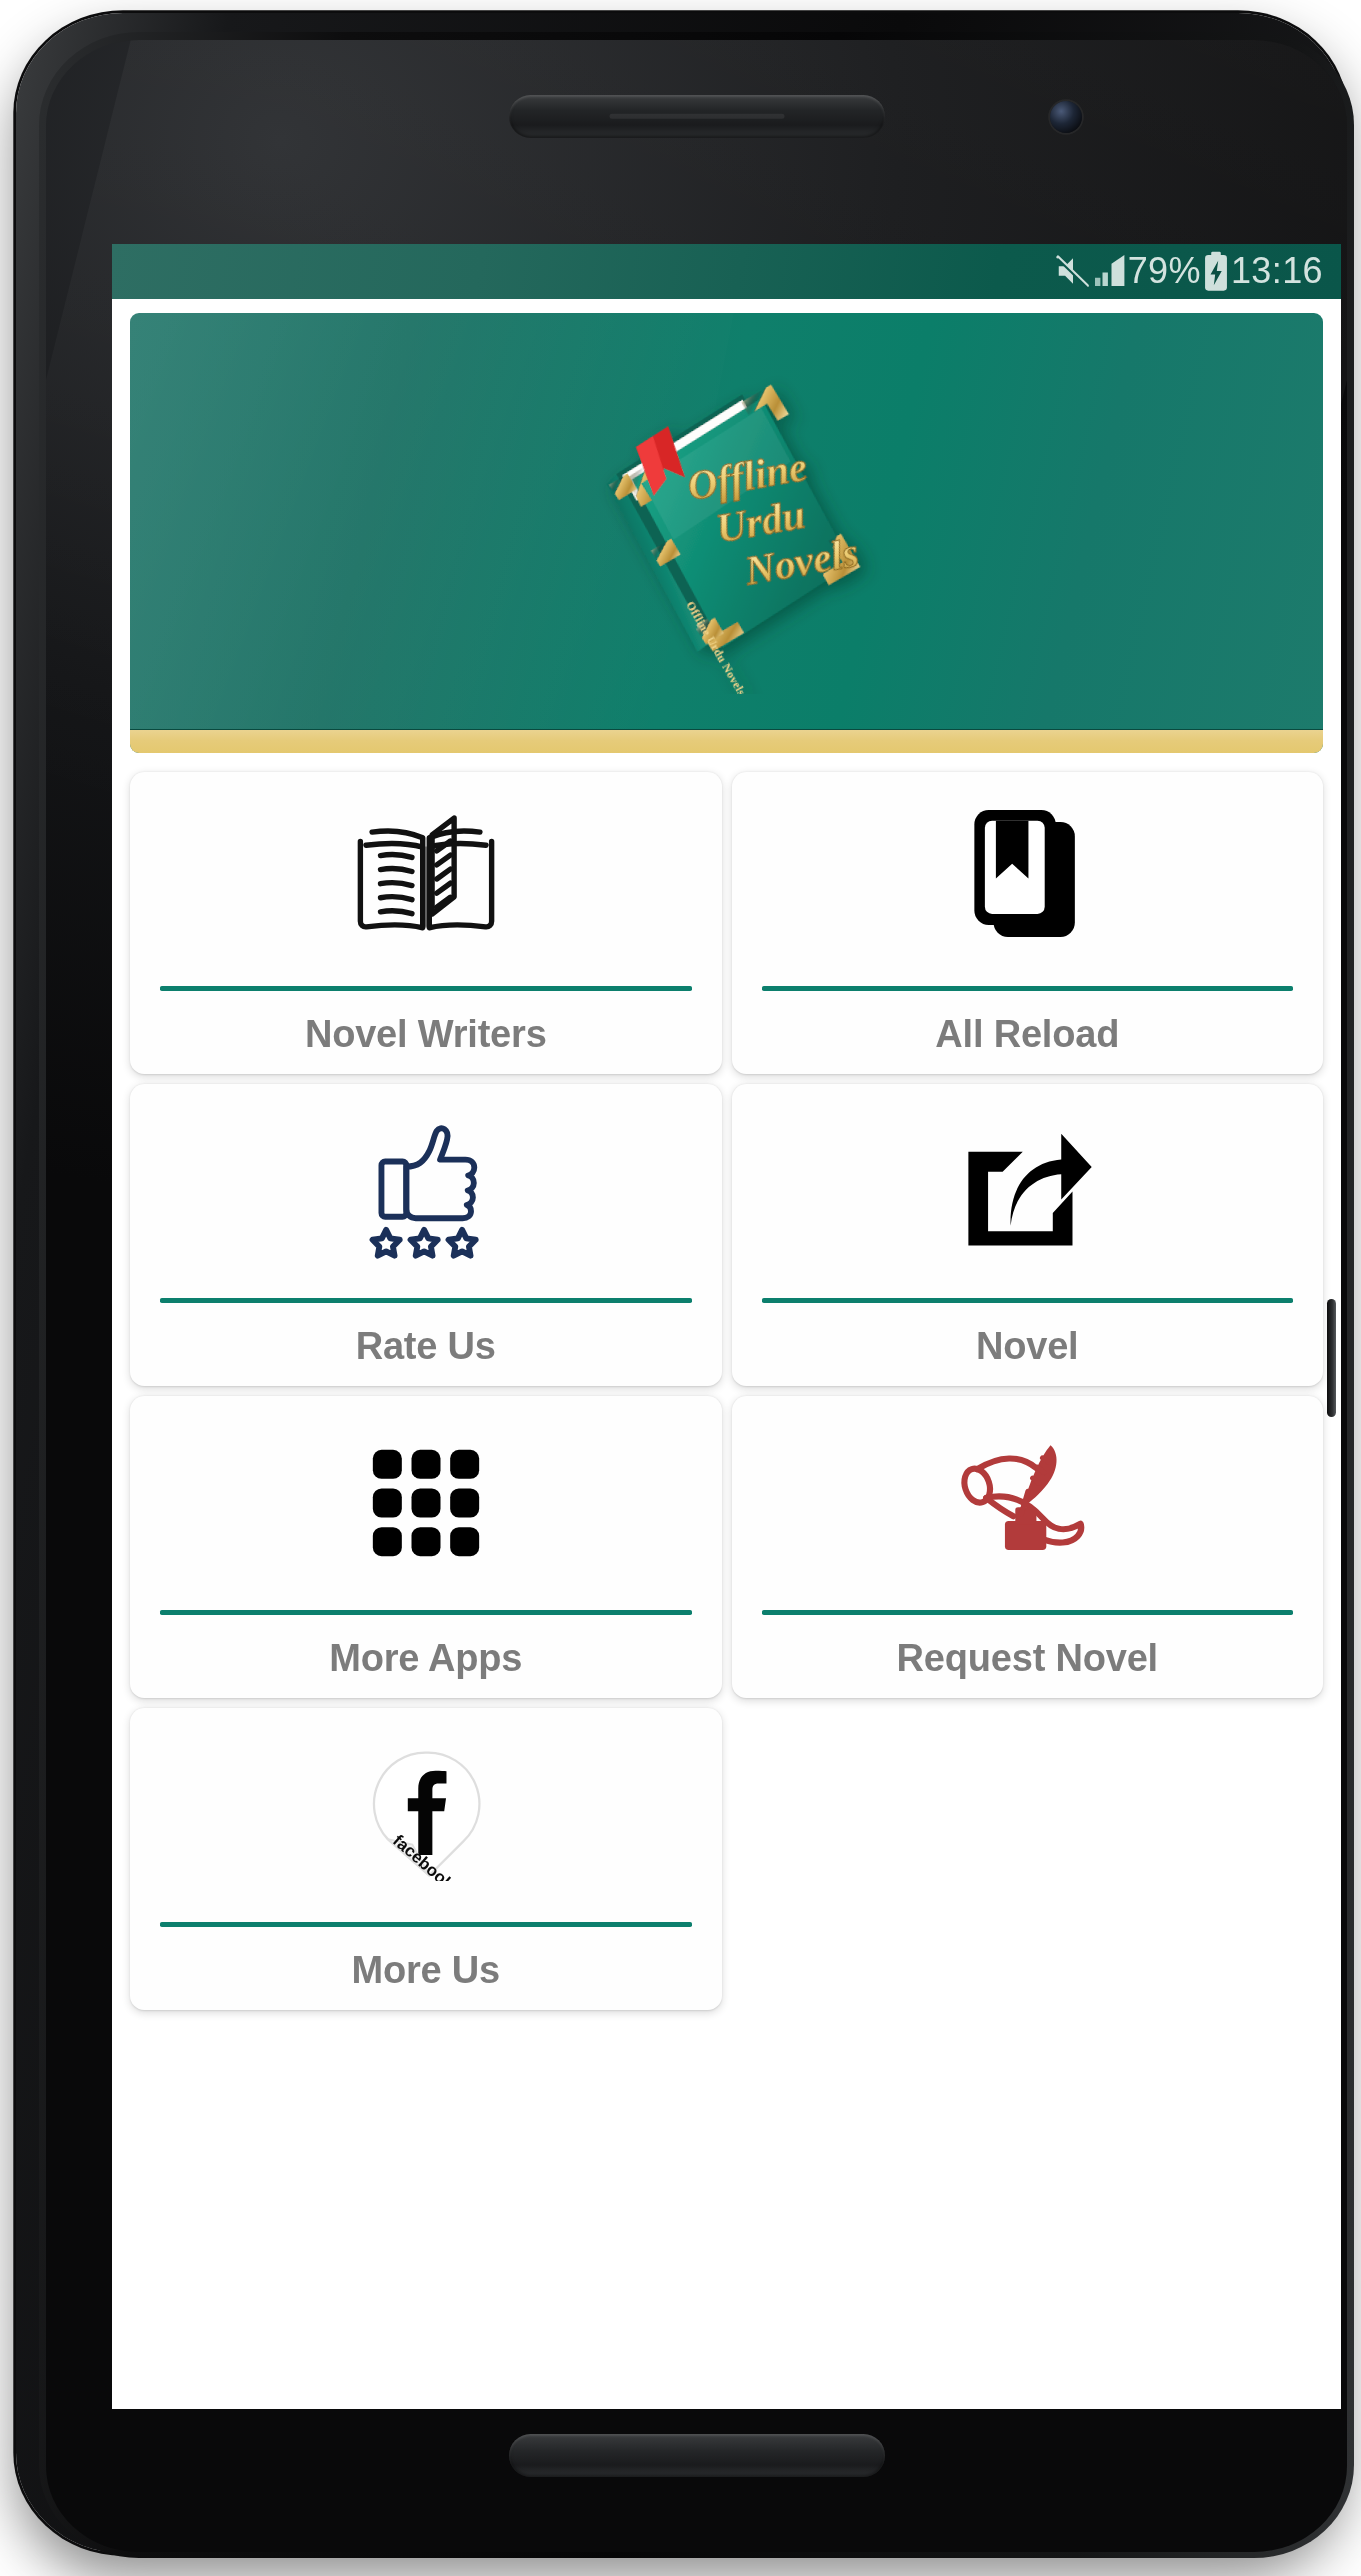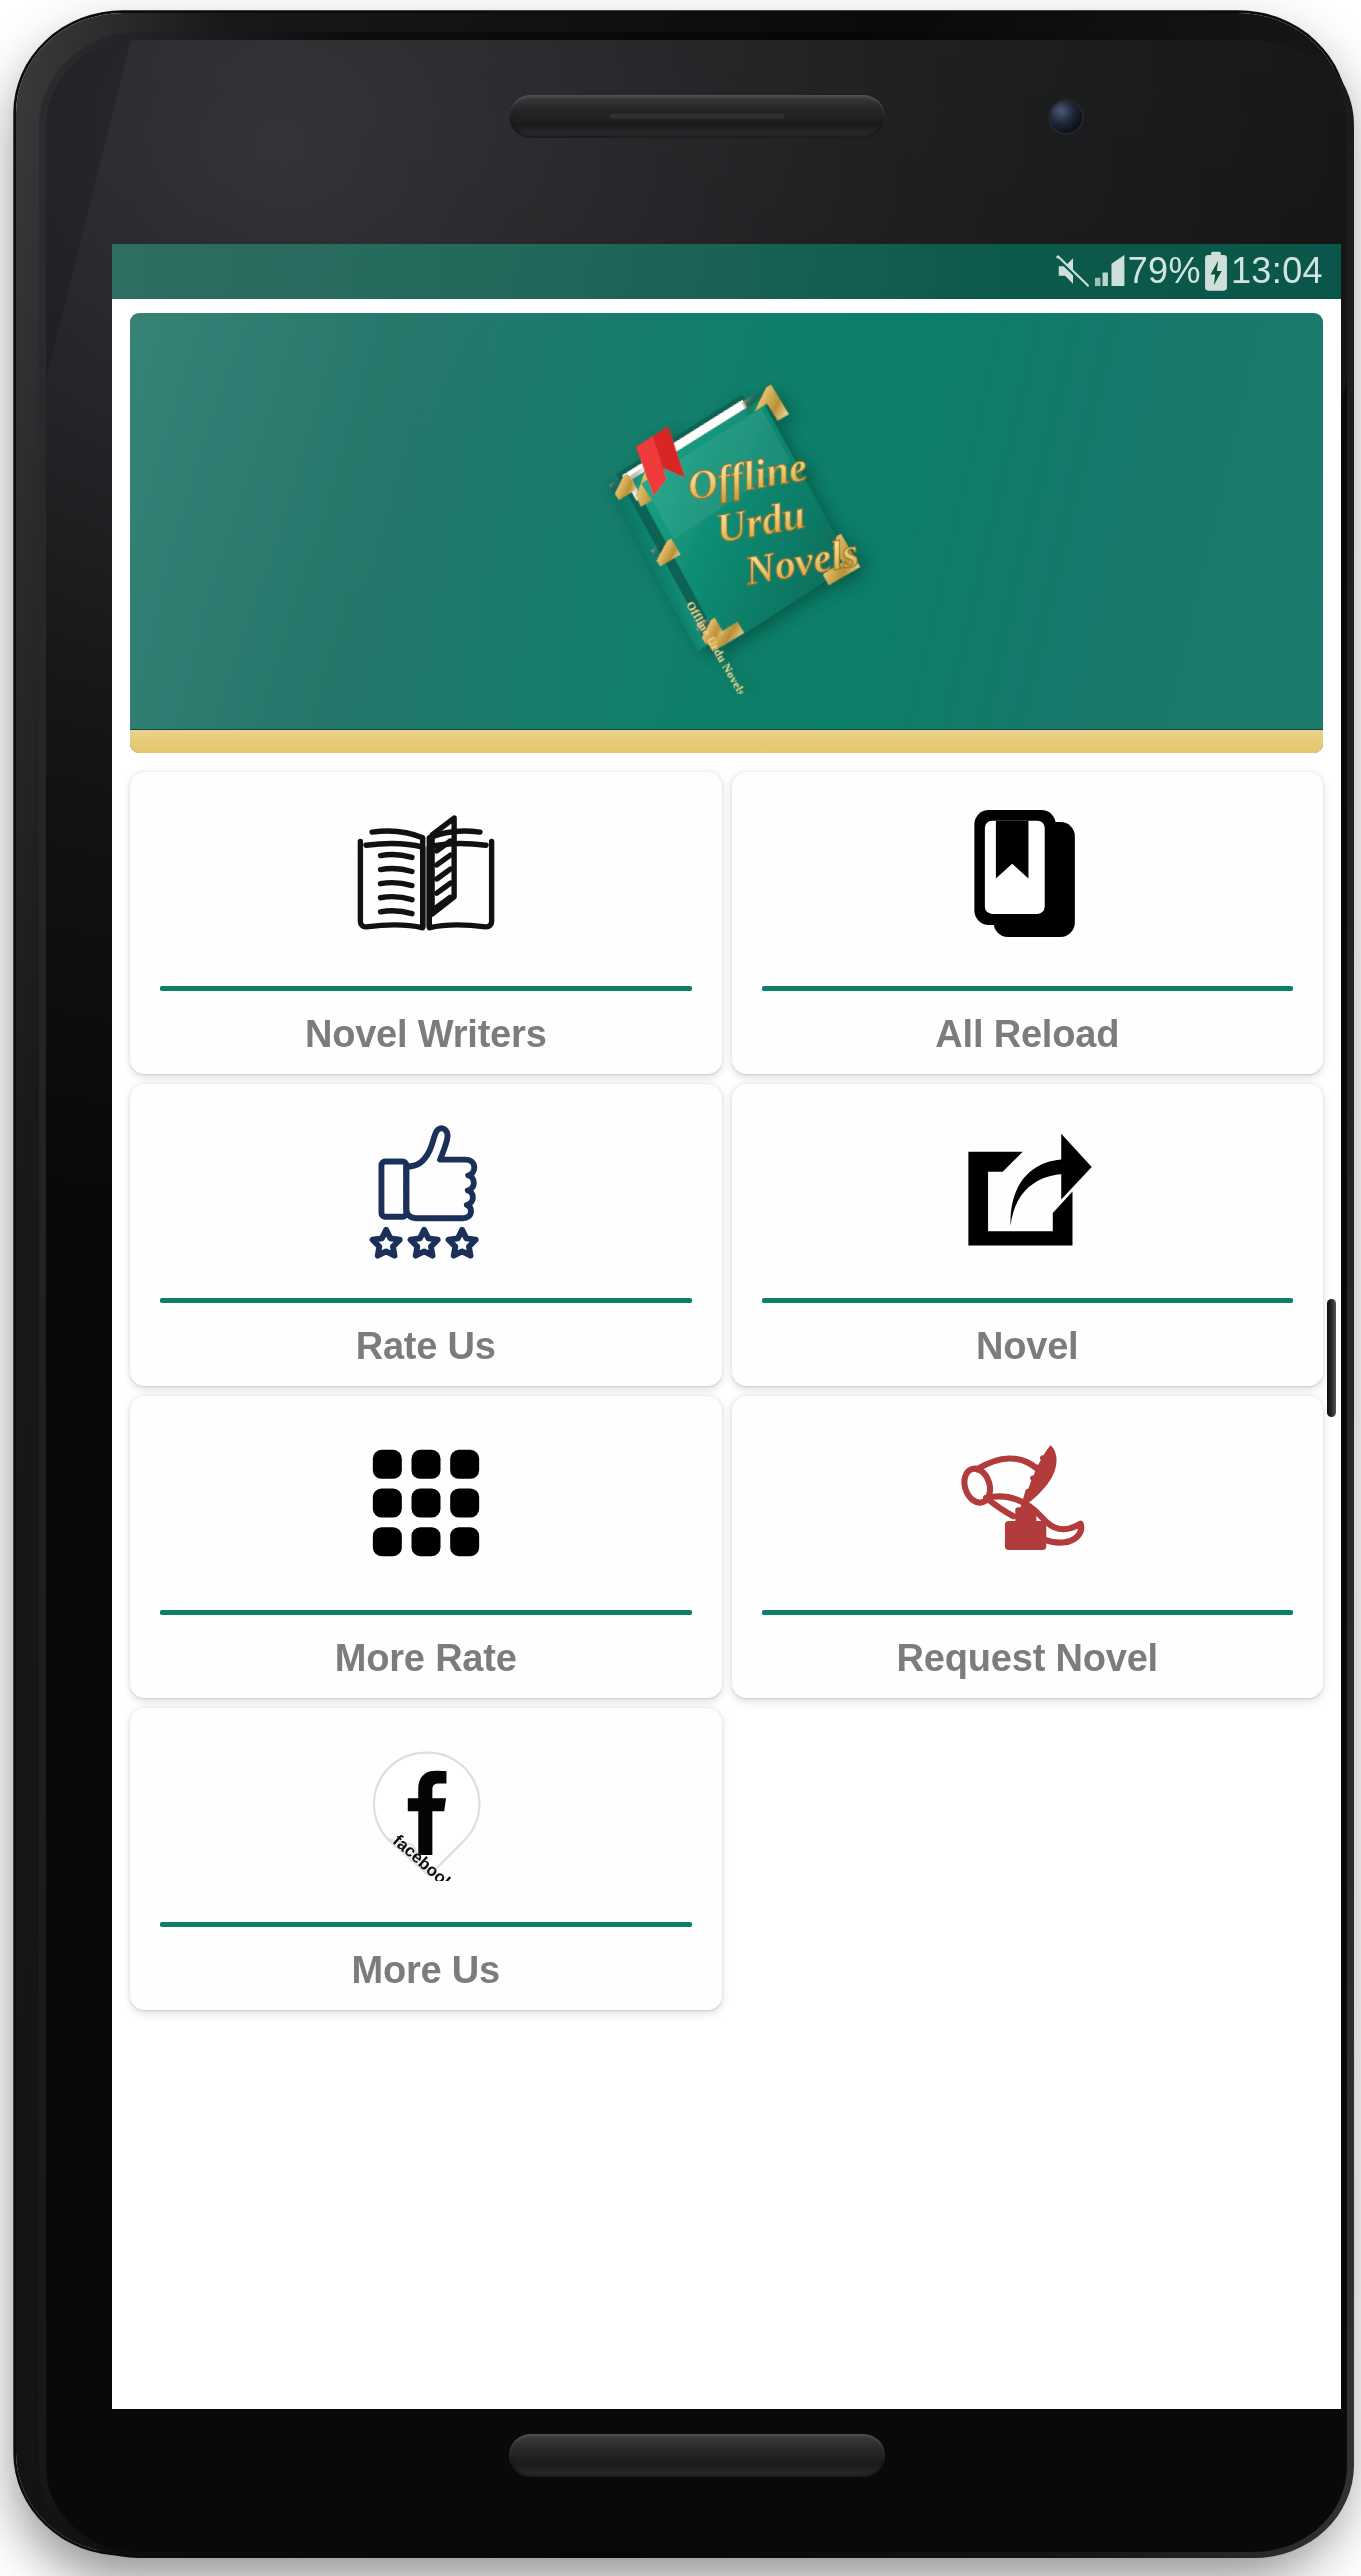--- a/index.html
+++ b/index.html
@@ -286,21 +286,21 @@
           <span class="sb-text">79%</span>
 
           <span class="sb-icon">
             <svg width="30" height="41" viewBox="0 0 20 30">
               <rect x="6.5" y="0.5" width="7" height="3" rx="1" fill="#cfe0dc"></rect>
               <rect x="2" y="3" width="16" height="26" rx="2.4" fill="#cfe0dc"></rect>
               <path d="M11.6 7.2 L6.0 17.2 H9.4 L8.4 25.0 L14.2 14.6 H10.6 Z" fill="#0a4f43"></path>
             </svg>
           </span>
 
-          <span class="sb-text">13:04</span>
+          <span class="sb-text">13:16</span>
         </div>
 
         <div class="banner">
           <div class="banner-sheen"></div>
 
           <div class="logo-wrap">
             <svg width="322" height="340" viewBox="0 0 360 380">
               <defs>
                 <linearGradient id="goldg" x1="0" y1="0" x2="1" y2="1">
                   <stop offset="0%" stop-color="#fdf2c0"></stop>
@@ -444,21 +444,21 @@
                   <rect x="2" y="18" width="12" height="12" rx="3.6"></rect>
                   <rect x="18" y="18" width="12" height="12" rx="3.6"></rect>
                   <rect x="34" y="18" width="12" height="12" rx="3.6"></rect>
                   <rect x="2" y="34" width="12" height="12" rx="3.6"></rect>
                   <rect x="18" y="34" width="12" height="12" rx="3.6"></rect>
                   <rect x="34" y="34" width="12" height="12" rx="3.6"></rect>
                 </g>
               </svg>
             </div>
             <div class="card-rule"></div>
-            <div class="card-label">More Rate</div>
+            <div class="card-label">More Apps</div>
           </div>
 
           <div class="card">
             <div class="card-icon">
               <svg width="141" height="127" viewBox="0 0 60 54">
                 <g stroke="#b23b3b" fill="none" stroke-width="2.6" stroke-linejoin="round" stroke-linecap="round">
 
                   <ellipse cx="8.6" cy="19.4" rx="5.2" ry="7.4" transform="rotate(-18 8.6 19.4)"></ellipse>
                   <path d="M8.6 12.4 C18 6.6 27 6.2 33.8 12"></path>
 

